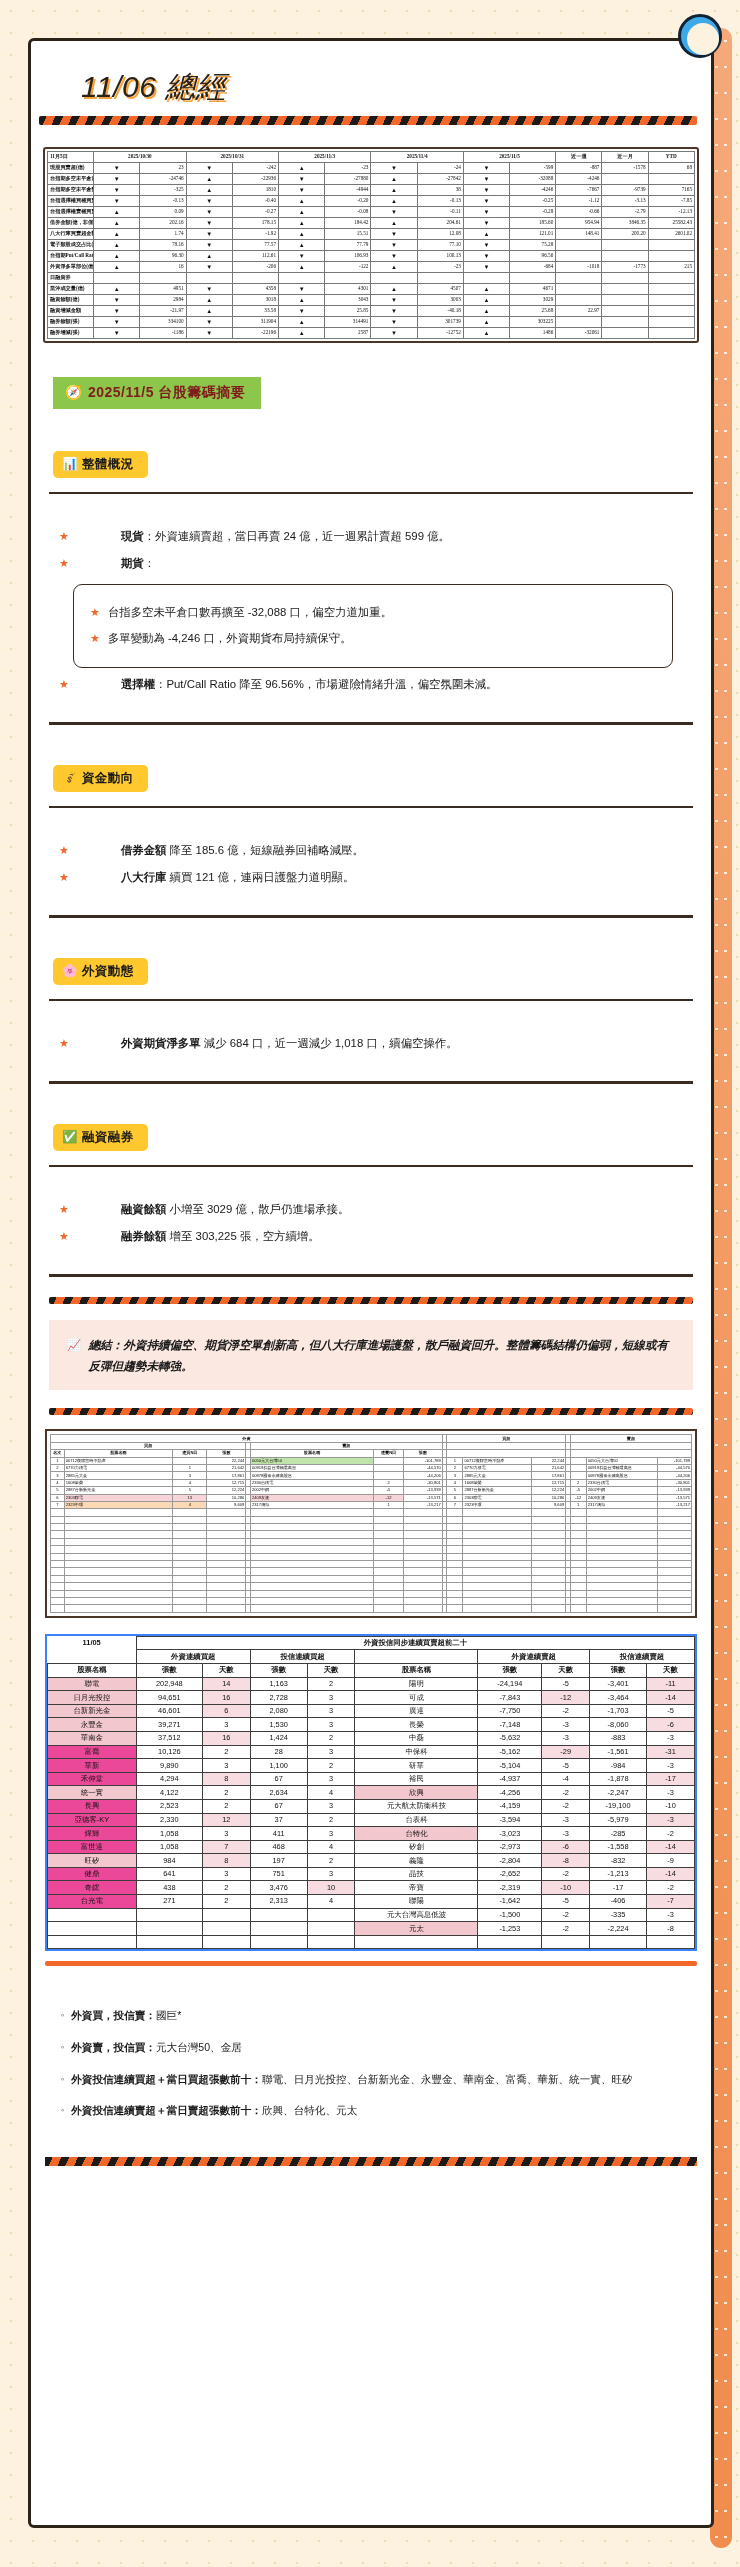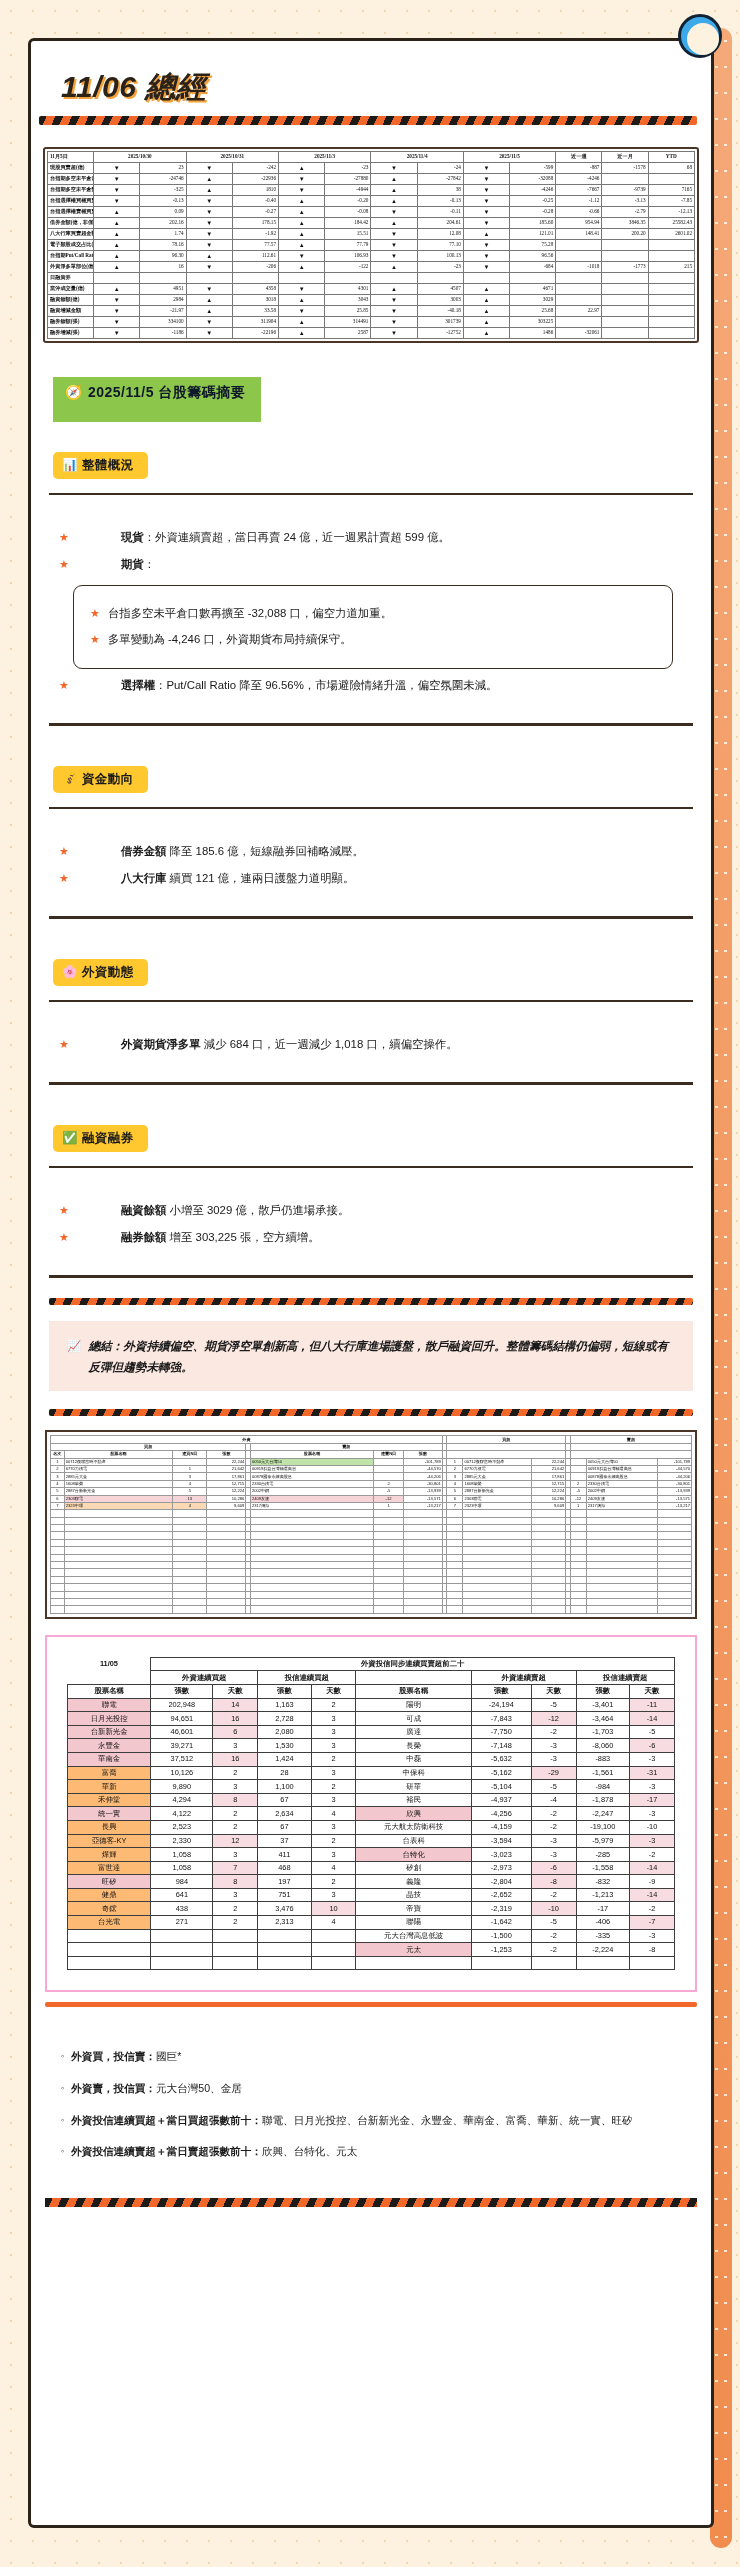--- a/index.html
+++ b/index.html
@@ -63,26 +63,27 @@
     border-radius: 6px;
     min-height: 2490px;
     padding: 0 0 16px 0;
     overflow: hidden;
   }
 
   
   .title-wrap { padding: 26px 30px 0 30px; }
   .page-title {
     font-size: 30px;
-    font-weight: 700;
+    font-weight: 400;
     font-style: italic;
     color: #2b2218;
     letter-spacing: .5px;
     text-shadow: 2px 2px 0 #f5a23c;
     display:inline-block;
+    margin-left:20px;
   }
   .hazard {
     height: 9px;
     margin: 8px 14px 0 8px;
     background:
       repeating-linear-gradient(115deg,
         #1d1b18 0 7px, #f2682a 7px 15px);
     border-radius: 2px;
   }
   .hazard.thin { height: 7px; margin: 10px 0; }
@@ -117,26 +118,26 @@
   td.arw { width: 8px; text-align:center; padding:0; font-size:6px; line-height:1;}
   td.num { text-align: right; padding-right: 3px; }
   .up { color: #168f5e; }
   .dn { color: #cf3622; }
   .neg { color: #d23b22; }
   .pos { color: #111; }
 
   
   .green-banner {
     display: inline-block;
-    margin: 34px 0 4px 22px;
+    margin: 34px 0 16px 22px;
     background: #8cc64b;
-    color: #0f172a;
+    color: #7f1d1d;
     font-size: 14px;
     font-weight: 800;
-    padding: 7px 16px 20px 12px;
+    padding: 7px 16px 7px 12px;
     letter-spacing: .5px;
   }
   .green-banner .em { margin-right: 5px; }
 
   
   .chip {
     display: inline-block;
     margin: 26px 0 0 22px;
     background: #ffc82e;
     color: #1b1b1b;
@@ -220,22 +221,22 @@
   table.dense th { text-align:center; font-weight:700; }
   table.dense td.n { text-align:right; }
   table.dense td.c { text-align:center; }
   .hl-green { background:#bfe3a8; }
   .hl-pink  { background:#f6d4d8; }
   .hl-orange{ background:#fbd9b4; }
 
   
   .big-wrap {
     margin: 16px 14px 0 14px;
-    border: 2px solid #f9a8d4;
-    padding: 20px;
+    border: 2px solid #3b82f6;
+    padding: 0;
     background:#fff;
   }
   table.big {
     width: 100%;
     border-collapse: collapse;
     font-size: 7.4px;
     table-layout: fixed;
     font-family:"Liberation Sans","DejaVu Sans",sans-serif;
   }
   table.big th, table.big td {
@@ -244,21 +245,21 @@
     height: 13.6px;
     line-height: 1.05;
     color:#111;
     white-space:nowrap;
     overflow:hidden;
   }
   table.big th { text-align:center; font-weight:700; }
   table.big td.name { text-align:center; }
   table.big td.n { text-align:center; }
   .nm-pink   { background:#f3c7ce; }
-  .nm-pink2  { background:#fdba74; }
+  .nm-pink2  { background:#ec4899; }
   .d-pink    { background:#f7dde1; }
 
   
   .notes { padding: 18px 30px 6px 30px; }
   .note {
     display:flex; gap:7px; align-items:flex-start;
     font-size: 10.6px;
     line-height: 1.85;
     color:#1a1a1a;
     margin: 12px 0;

